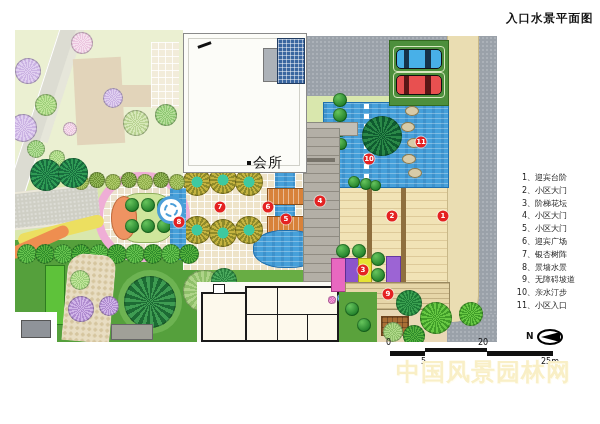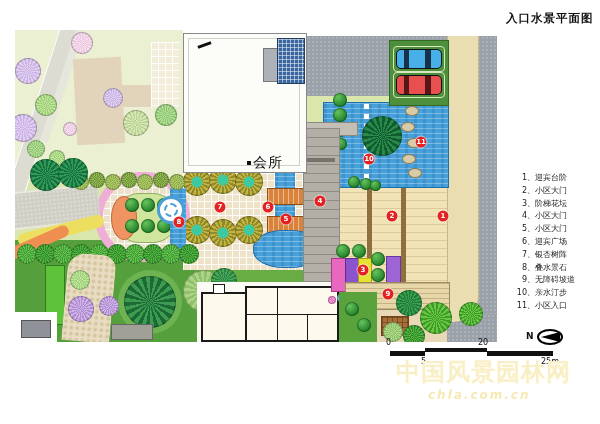--- a/index.html
+++ b/index.html
@@ -252,21 +252,21 @@
         <span>迎宾广场</span>
       </div>
     <div class="lg-row">
         <span class="lg-num">7</span>
         <span>、</span>
         <span>银杏树阵</span>
       </div>
     <div class="lg-row">
         <span class="lg-num">8</span>
         <span>、</span>
-        <span>叠水景石</span>
+        <span>景墙水景</span>
       </div>
     <div class="lg-row">
         <span class="lg-num">9</span>
         <span>、</span>
         <span>无障碍坡道</span>
       </div>
     <div class="lg-row">
         <span class="lg-num">10</span>
         <span>、</span>
         <span>亲水汀步</span>
@@ -286,15 +286,14 @@
   <div class="abs" style="left:487px;top:352px;width:66px;height:4px;background:#111;"></div>
   <div class="scale-txt" style="left:421px;top:357px;">5</div>
   <div class="scale-txt" style="left:541px;top:357px;">25m</div>
 
   <div class="abs" style="left:526px;top:331px;font-size:9px;font-weight:bold;color:#111;">N</div>
   <div class="abs" style="left:537px;top:329px;width:26px;height:16px;border:2px solid #000;border-radius:50%;box-sizing:border-box;background:#fff;">
     <div class="abs" style="left:2px;top:0.5px;width:0;height:0;border-top:5.5px solid rgba(0,0,0,0);border-bottom:5.5px solid rgba(0,0,0,0);border-right:19px solid #000;"></div>
   </div>
 
   <div class="wm1">中国风景园林网</div>
-  <div class="wm2">chla.com.cn</div>
 
 </div>
 
 </body></html>

